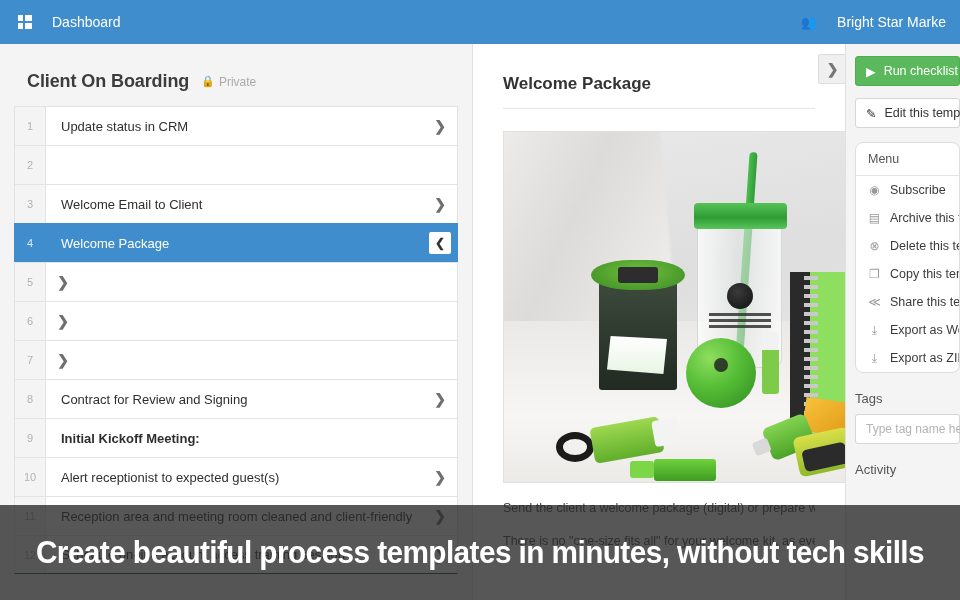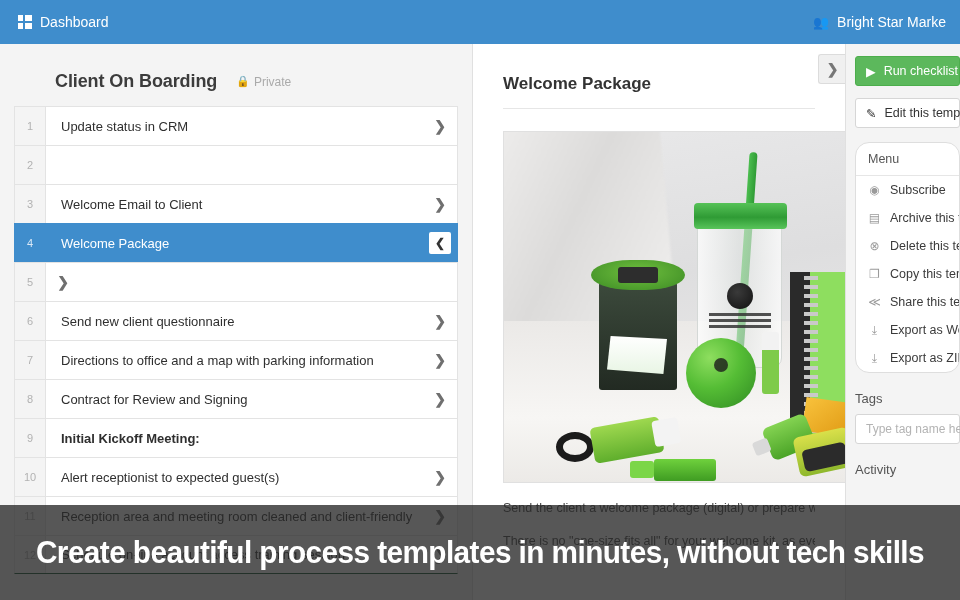--- a/index.html
+++ b/index.html
@@ -16,21 +16,21 @@
   .topbar {
     position: absolute; top: 0; left: 0;
     width: 960px; height: 44px;
     background: #3f8dcc;
     display: flex; align-items: center;
     justify-content: space-between;
     padding: 0 14px 0 18px;
     z-index: 40;
   }
   .topbar-left, .topbar-right {
-    display: flex; align-items: center; gap: 8px;
+    display: flex; align-items: center; gap: 20px;
     color: #ffffff; font-size: 14px; white-space: nowrap;
   }
   .grid-icon {
     display: inline-block; width: 14px; height: 14px;
     position: relative; flex: none;
   }
   .grid-icon i {
     position: absolute; background: #fff; display: block;
   }
   .grid-icon i:nth-child(1){ left:0; top:0; width:5px; height:6px; }
@@ -49,21 +49,21 @@
 
   
   .left-panel {
     width: 472px; flex: none;
     background: #f4f4f4;
     position: relative;
     overflow: hidden;
   }
   .left-header {
     height: 62px; display: flex; align-items: center;
-    padding: 13px 0 0 27px; gap: 19px; margin-left: 28px;
+    padding: 13px 0 0 27px; gap: 12px;
   }
   .tmpl-title {
     font-size: 18px; font-weight: bold; color: #3c3c3c;
     letter-spacing: -.1px;
   }
   .private-flag {
     display: flex; align-items: center; gap: 4px;
     color: #aaaaaa; font-size: 12px;
   }
   .lock-icon { font-size: 11px; line-height: 1; }
@@ -293,21 +293,21 @@
     font-weight: normal;
   }
   .btn-edit {
     background: #ffffff; border: 1px solid #d6d6d6; color: #333;
     margin-top: 12px;
   }
   .card {
     margin-top: 14px;
     background: #ffffff;
     border: 1px solid #dedede;
-    border-radius: 14px;
+    border-radius: 8px;
     overflow: hidden;
   }
   .card-head {
     padding: 9px 12px; font-size: 12.5px; color: #555;
     border-bottom: 1px solid #e6e6e6;
   }
   .menu-item {
     display: flex; align-items: center; gap: 9px;
     padding: 7px 12px; font-size: 12.5px; color: #3b3b3b;
     white-space: nowrap;
@@ -408,26 +408,24 @@
             <div class="chev">
               <div class="chev-box">❮</div>
             </div>
           </div>
           <div class="row">
             <div class="num">5</div>
             <div class="chev">❯</div>
           </div>
           <div class="row">
             <div class="num">6</div>
-            <div class="txt">Send new client questionnaire</div>
             <div class="chev">❯</div>
           </div>
           <div class="row">
             <div class="num">7</div>
-            <div class="txt">Directions to office and a map with parking information</div>
             <div class="chev">❯</div>
           </div>
           <div class="row">
             <div class="num">8</div>
             <div class="txt">Contract for Review and Signing</div>
             <div class="chev">❯</div>
           </div>
           <div class="row header-row">
             <div class="num">9</div>
             <div class="txt">Initial Kickoff Meeting:</div>

